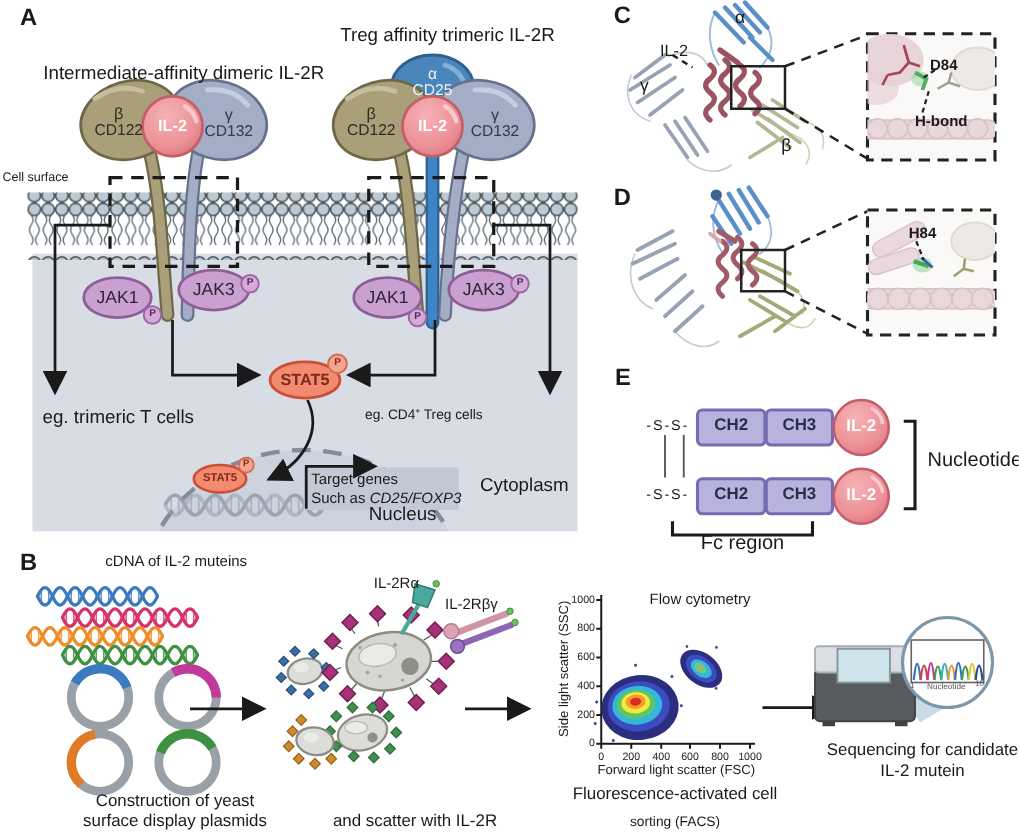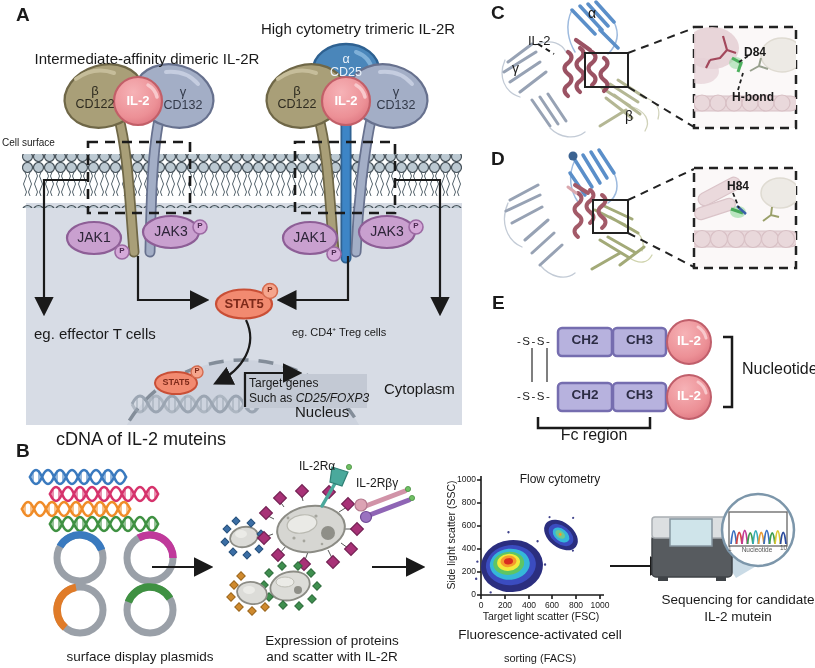--- a/index.html
+++ b/index.html
@@ -474,21 +474,21 @@
       </g>
     </g>
   </svg>
 
   <div class="t pl" style="left:16px;top:5px">A</div>
   <div class="t pl" style="left:16px;top:441px">B</div>
   <div class="t pl" style="left:491px;top:3px">C</div>
   <div class="t pl" style="left:491px;top:149px">D</div>
   <div class="t pl" style="left:492px;top:293px">E</div>
 
-  <div class="t c" style="left:243px;top:21px;width:230px;font-size:15px">High cytometry trimeric IL-2R</div>
+  <div class="t c" style="left:243px;top:21px;width:230px;font-size:15px">Treg affinity trimeric IL-2R</div>
   <div class="t c" style="left:8px;top:51px;width:278px;font-size:15px">Intermediate-affinity dimeric IL-2R</div>
   <div class="t" style="left:2px;top:137px;font-size:10px">Cell surface</div>
 
   <div class="t c" style="left:75px;top:84px;width:40px;font-size:13px;color:#2f2c20">β</div>
   <div class="t c" style="left:72px;top:98px;width:46px;font-size:12.5px;color:#2f2c20">CD122</div>
   <div class="t c" style="left:163px;top:85px;width:40px;font-size:13px;color:#333a4a">γ</div>
   <div class="t c" style="left:160px;top:99px;width:46px;font-size:12.5px;color:#333a4a">CD132</div>
   <div class="t c b w" style="left:115px;top:94px;width:46px;font-size:13px">IL-2</div>
 
   <div class="t c bl" style="left:326px;top:53px;width:40px;font-size:12.5px">α</div>
@@ -507,51 +507,51 @@
   <div class="t pp" style="left:117px;top:247px">P</div>
   <div class="t pp" style="left:195px;top:222px">P</div>
   <div class="t pp" style="left:329px;top:249px">P</div>
   <div class="t pp" style="left:411px;top:222px">P</div>
   <div class="t po" style="left:265px;top:286px">P</div>
   <div class="t po" style="left:192px;top:367px;font-size:7.5px">P</div>
 
   <div class="t c maroon" style="left:217px;top:297px;width:54px;font-size:13px">STAT5</div>
   <div class="t c maroon" style="left:154px;top:378px;width:44px;font-size:9px">STAT5</div>
 
-  <div class="t" style="left:34px;top:326px;font-size:15px">eg. effector T cells</div>
+  <div class="t" style="left:34px;top:326px;font-size:15px">eg. trimeric T cells</div>
   <div class="t" style="left:292px;top:326px;font-size:11px">eg. CD4⁺ Treg cells</div>
 
   <div class="t" style="left:249px;top:377px;font-size:12px">Target genes</div>
   <div class="t" style="left:249px;top:392px;font-size:12px"><span>Such as </span><span class="it">CD25/FOXP3</span></div>
   <div class="t" style="left:384px;top:381px;font-size:15px">Cytoplasm</div>
   <div class="t" style="left:295px;top:404px;font-size:15px">Nucleus</div>
 
-  <div class="t c" style="left:55px;top:430px;width:172px;font-size:18px">cDNA of IL-2 muteins</div>
+  <div class="t c" style="left:55px;top:443px;width:172px;font-size:12px">cDNA of IL-2 muteins</div>
+  <div class="t c" style="left:40px;top:634px;width:200px;font-size:13.5px">Construction of yeast</div>
   <div class="t c" style="left:40px;top:650px;width:200px;font-size:13.5px">surface display plasmids</div>
 
   <div class="t" style="left:299px;top:460px;font-size:12px">IL-2Rα</div>
   <div class="t" style="left:356px;top:477px;font-size:12px">IL-2Rβγ</div>
-  <div class="t c" style="left:232px;top:634px;width:200px;font-size:13.5px">Expression of proteins</div>
   <div class="t c" style="left:232px;top:650px;width:200px;font-size:13.5px">and scatter with IL-2R</div>
 
   <div class="t c" style="left:500px;top:473px;width:120px;font-size:12px">Flow cytometry</div>
   <div class="t" style="left:446px;top:475px;width:30px;text-align:right;font-size:8.5px">1000</div>
   <div class="t" style="left:446px;top:498px;width:30px;text-align:right;font-size:8.5px">800</div>
   <div class="t" style="left:446px;top:521px;width:30px;text-align:right;font-size:8.5px">600</div>
   <div class="t" style="left:446px;top:544px;width:30px;text-align:right;font-size:8.5px">400</div>
   <div class="t" style="left:446px;top:567px;width:30px;text-align:right;font-size:8.5px">200</div>
   <div class="t" style="left:446px;top:590px;width:30px;text-align:right;font-size:8.5px">0</div>
   <div class="t c" style="left:468px;top:601px;width:26px;font-size:8.5px">0</div>
   <div class="t c" style="left:492px;top:601px;width:26px;font-size:8.5px">200</div>
   <div class="t c" style="left:516px;top:601px;width:26px;font-size:8.5px">400</div>
   <div class="t c" style="left:539px;top:601px;width:26px;font-size:8.5px">600</div>
   <div class="t c" style="left:563px;top:601px;width:26px;font-size:8.5px">800</div>
   <div class="t c" style="left:587px;top:601px;width:26px;font-size:8.5px">1000</div>
   <div class="t" style="left:452px;top:535px;font-size:10.5px;transform:translate(-50%,-50%) rotate(-90deg)">Side light scatter (SSC)</div>
-  <div class="t c" style="left:460px;top:611px;width:162px;font-size:10.5px">Target light scatter (FSC)</div>
+  <div class="t c" style="left:460px;top:611px;width:162px;font-size:10.5px">Forward light scatter (FSC)</div>
   <div class="t c" style="left:440px;top:628px;width:200px;font-size:13.5px">Fluorescence-activated cell</div>
   <div class="t c" style="left:440px;top:652px;width:200px;font-size:11px">sorting (FACS)</div>
 
   <div class="t" style="left:728px;top:545px;font-size:6.5px;color:#555">1</div>
   <div class="t c" style="left:733px;top:546px;width:48px;font-size:6.5px;color:#555">Nucleotide</div>
   <div class="t" style="left:780px;top:544px;font-size:6.5px;color:#555">10</div>
   <div class="t c" style="left:642px;top:593px;width:192px;font-size:13.5px">Sequencing for candidate</div>
   <div class="t c" style="left:642px;top:610px;width:192px;font-size:13.5px">IL-2 mutein</div>
 
   <div class="t" style="left:588px;top:6px;font-size:14px">α</div>

